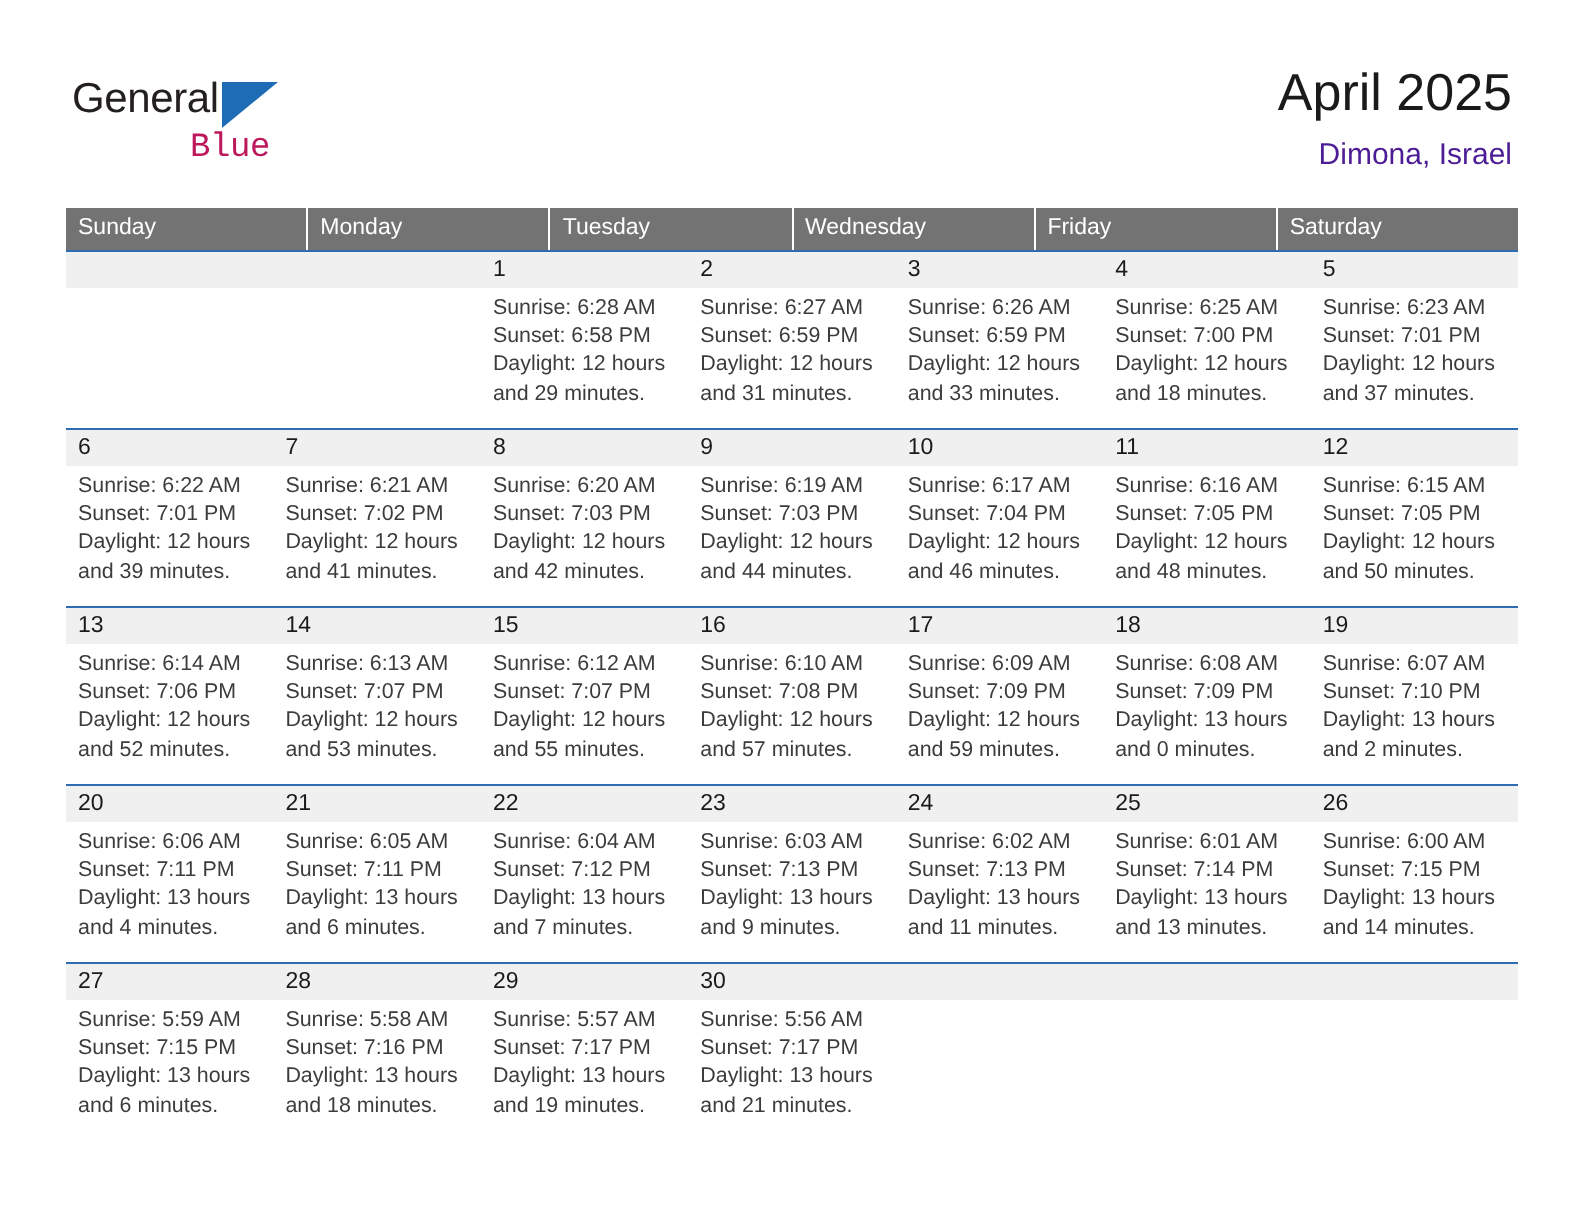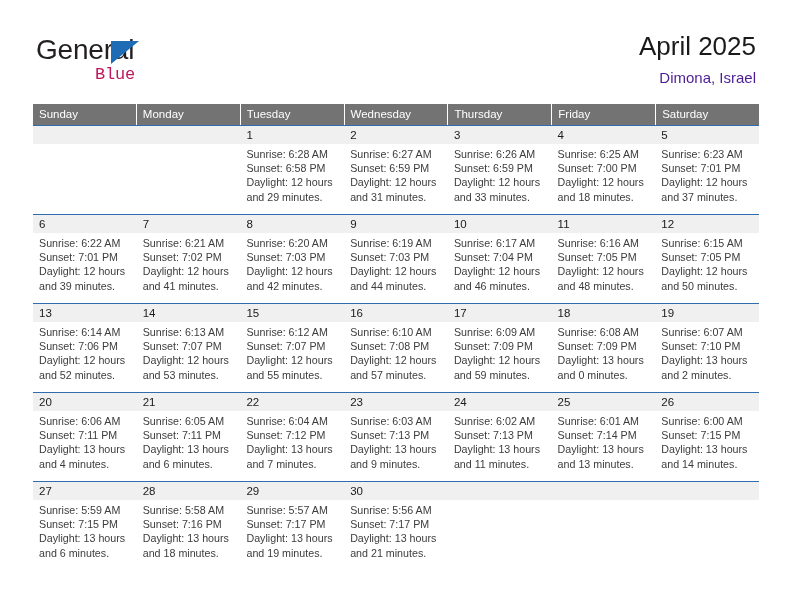--- a/index.html
+++ b/index.html
@@ -33,21 +33,21 @@
   .brand {
     position: absolute;
     left: 36px;
     top: 36px;
     width: 230px;
     height: 56px;
   }
   .brand-general {
     position: absolute;
     left: 0; top: 0;
-    font-size: 28px;
+    font-size: 21px;
     color: #231f20;
     letter-spacing: -0.2px;
     line-height: 28px;
     font-family: "Liberation Sans", sans-serif;
   }
   .brand-tri {
     position: absolute;
     left: 75px;
     top: 5px;
     width: 0; height: 0;
@@ -178,21 +178,20 @@
 
   </div>
 
   <div class="calendar">
 
     <div class="weekdays">
       <div class="weekday">Sunday</div>
       <div class="weekday">Monday</div>
       <div class="weekday">Tuesday</div>
       <div class="weekday">Wednesday</div>
-      <div class="weekday">Thursday</div>
       <div class="weekday">Friday</div>
       <div class="weekday">Saturday</div>
     </div>
 
     <div class="week">
       <div class="week-daterow">
         <div class="daynum"></div>
         <div class="daynum"></div>
         <div class="daynum">1</div>
         <div class="daynum">2</div>

